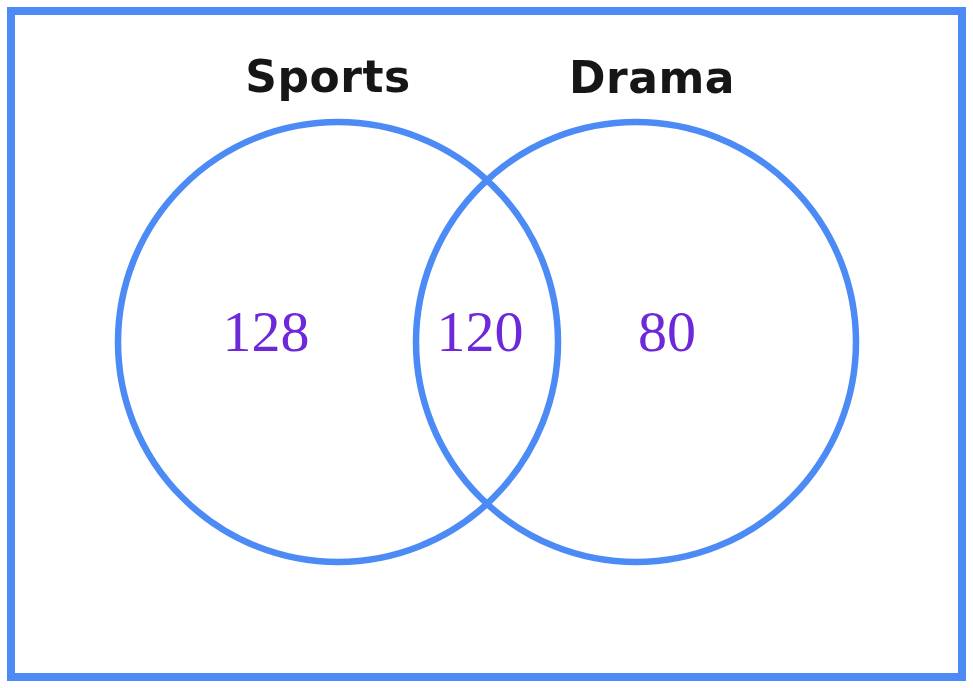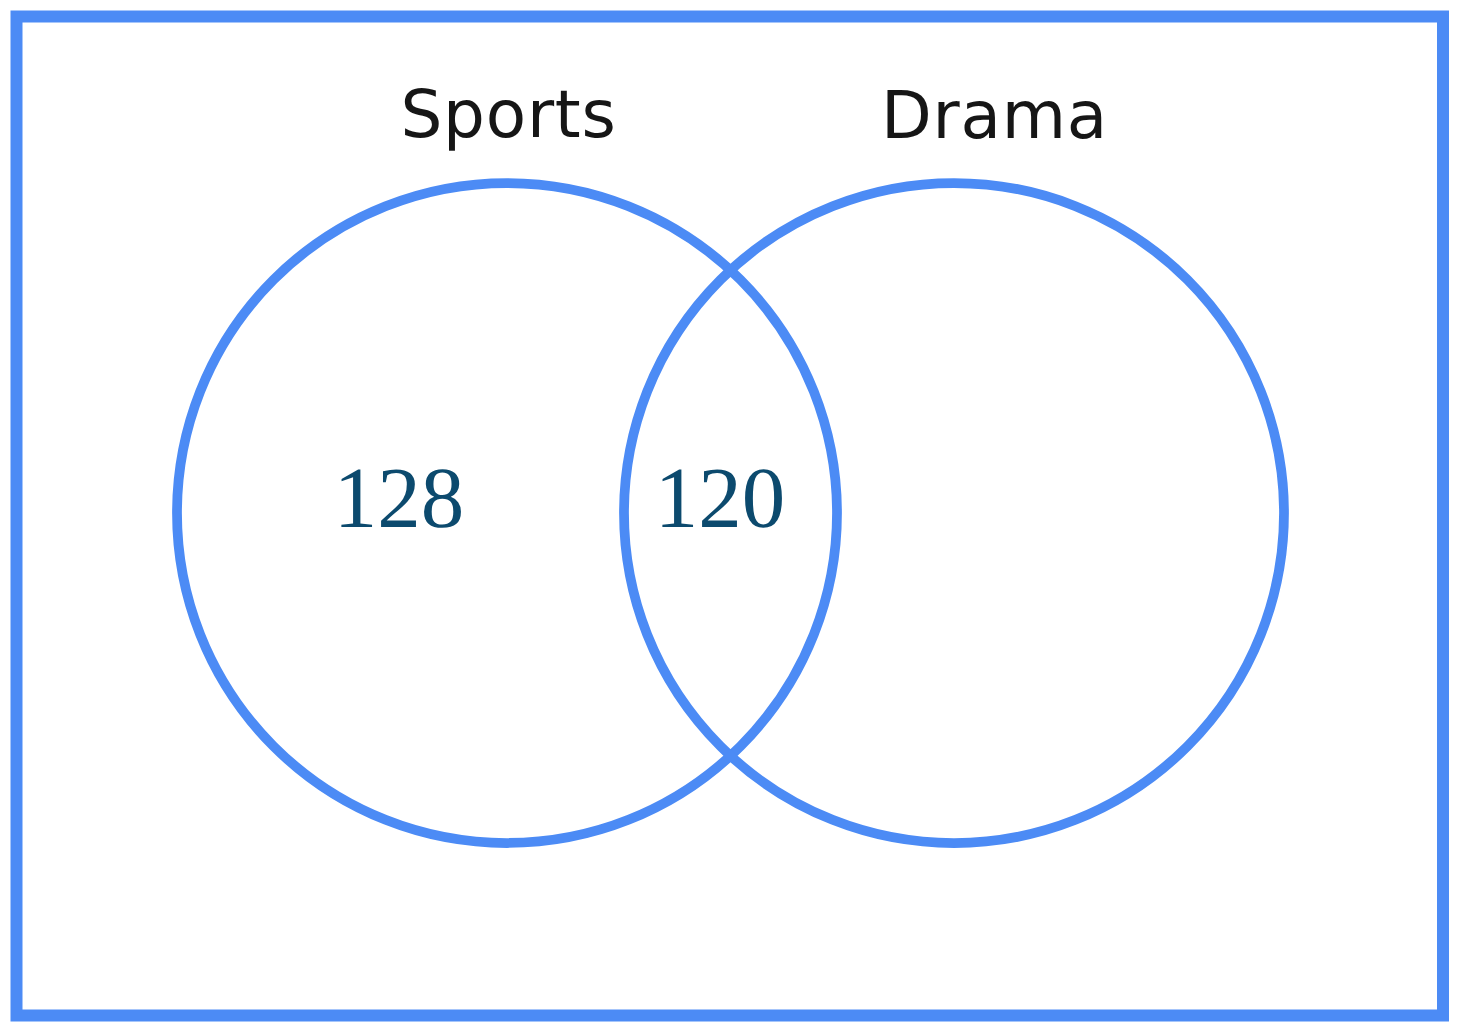--- a/index.html
+++ b/index.html
@@ -20,34 +20,33 @@
     top: 0;
     width: 973px;
     height: 688px;
     display: block;
   }
   .set-label {
     position: absolute;
     transform: translate(-50%, -50%);
     font-family: "DejaVu Sans", "Liberation Sans", sans-serif;
     font-size: 44px;
-    font-weight: 400;
+    font-weight: 700;
     color: #161616;
     letter-spacing: 0.5px;
     white-space: nowrap;
     line-height: 1;
-    margin-left: 11px;
   }
   .region-value {
     position: absolute;
     transform: translate(-50%, -50%);
     font-family: "Liberation Serif", "DejaVu Serif", serif;
     font-size: 58px;
     font-weight: 400;
-    color: #0c4a6e;
+    color: #6d28d9;
     white-space: nowrap;
     line-height: 1;
   }
   .pos-sports-label { left: 328px; top: 77px; }
   .pos-drama-label  { left: 652px; top: 78px; }
   .pos-left-only    { left: 266px; top: 332px; }
   .pos-intersection { left: 480px; top: 332px; text-align: right; }
   .pos-right-only   { left: 667px; top: 332px; }
   .pos-outside      { left: 814px; top: 586px; }
 </style>
@@ -63,15 +62,16 @@
   </svg>
 
   <div class="set-label pos-sports-label">Sports</div>
 
   <div class="set-label pos-drama-label">Drama</div>
 
   <div class="region-value pos-left-only">128</div>
 
   <div class="region-value pos-intersection">120</div>
 
+  <div class="region-value pos-right-only">80</div>
 
 
 </div>
 
 </body></html>

